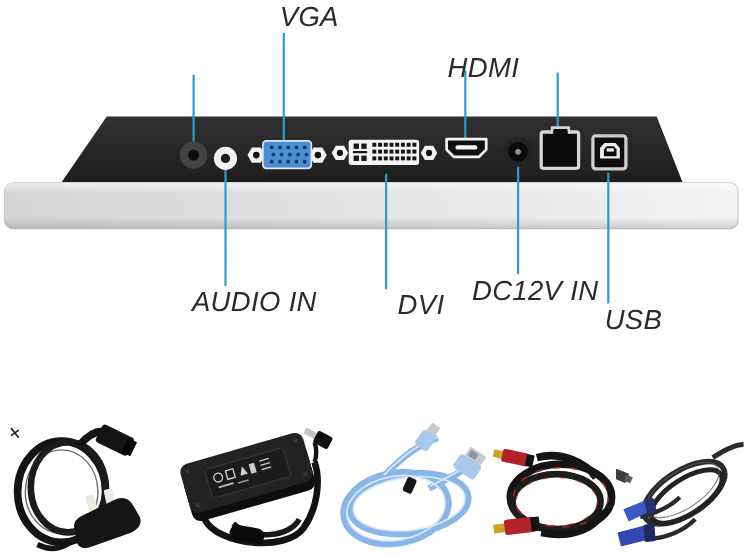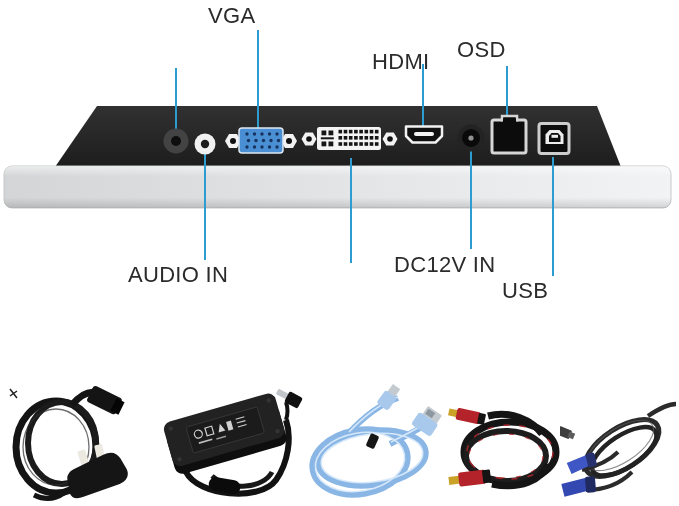--- a/index.html
+++ b/index.html
@@ -1,22 +1,22 @@
 <!DOCTYPE html>
 <html style="--leader-line: #2d9cd0; --label-text: #2b2b2b; --panel-black: #232323; --bezel-silver: #dfe1e2; --vga-port-blue: #4a8fd4; --usb-cable-blue: #8ab6e6; --hdmi-cable-red: #b5232a; --vga-plug-blue: #3e57c4;"><head>
 <meta charset="utf-8">
 <style>
   html,body{margin:0;padding:0;background:#fff;}
   .stage{
     position:relative;width:679px;height:506px;background:#fff;overflow:hidden;
     font-family:"Liberation Sans", sans-serif;
   }
   .label{
-    position:absolute;font-size:22px;line-height:28px;color:var(--label-text,#2b2b2b);
-    text-align:left;letter-spacing:.3px;white-space:nowrap;
+    position:absolute;font-size:25px;line-height:28px;color:var(--label-text,#2b2b2b);
+    text-align:right;letter-spacing:.3px;white-space:nowrap;font-style:italic;
   }
   .lbl-earphone{left:60px;top:42px;width:200px;}
   .lbl-vga{left:208px;top:2px;width:100px;}
   .lbl-hdmi{left:372px;top:48px;width:100px;}
   .lbl-osd{left:457px;top:36px;width:100px;}
   .lbl-audio-in{left:128px;top:261px;width:160px;}
   .lbl-dvi{left:304px;top:263px;width:100px;}
   .lbl-dc12v{left:394px;top:251px;width:150px;}
   .lbl-usb{left:502px;top:277px;width:100px;}
   svg{position:absolute;display:block;}
@@ -165,22 +165,22 @@
     <g>
       <rect x="539" y="123.5" width="30" height="30" rx="2.5" fill="#0d0d0d" stroke="#cdcdcd" stroke-width="3"></rect>
       <path d="M545.5,134.5 l4,-4.5 h10 l4,4.5 v9.5 h-18 z" fill="#ededed"></path>
       <path d="M549,136 l2.5,-3 h6.5 l2.5,3 v6 h-11.5 z" fill="#0d0d0d"></path>
       <rect x="551.5" y="134.8" width="6.5" height="3" fill="#ededed"></rect>
     </g>
   </svg>
 
   <div class="label lbl-vga">VGA</div>
   <div class="label lbl-hdmi">HDMI</div>
-  <div class="label lbl-osd">OSD</div>
   <div class="label lbl-audio-in">AUDIO IN</div>
+  <div class="label lbl-dvi">DVI</div>
   <div class="label lbl-dc12v">DC12V IN</div>
   <div class="label lbl-usb">USB</div>
 
   <svg class="acc-power-cord" width="124" height="122" viewBox="0 0 124 122">
     <path d="M4,6 l7,9 m-7,-2 l7,-5" stroke="#222" stroke-width="1.5" fill="none"></path>
     <ellipse cx="50" cy="64" rx="40" ry="46" fill="none" stroke="#141414" stroke-width="7"></ellipse>
     <ellipse cx="56" cy="60" rx="34" ry="41" fill="none" stroke="#1b1b1b" stroke-width="6"></ellipse>
     <ellipse cx="50" cy="64" rx="33" ry="38" fill="none" stroke="#2f2f2f" stroke-width="1.3" opacity=".7"></ellipse>
     <path d="M66,22 C76,10 86,6 96,12" stroke="#141414" stroke-width="7" fill="none"></path>
     <g transform="translate(88,2) rotate(26)">

